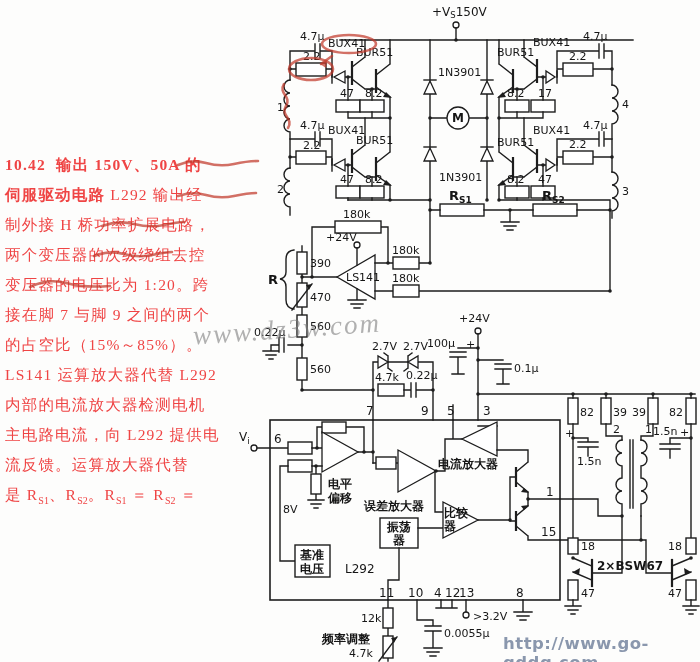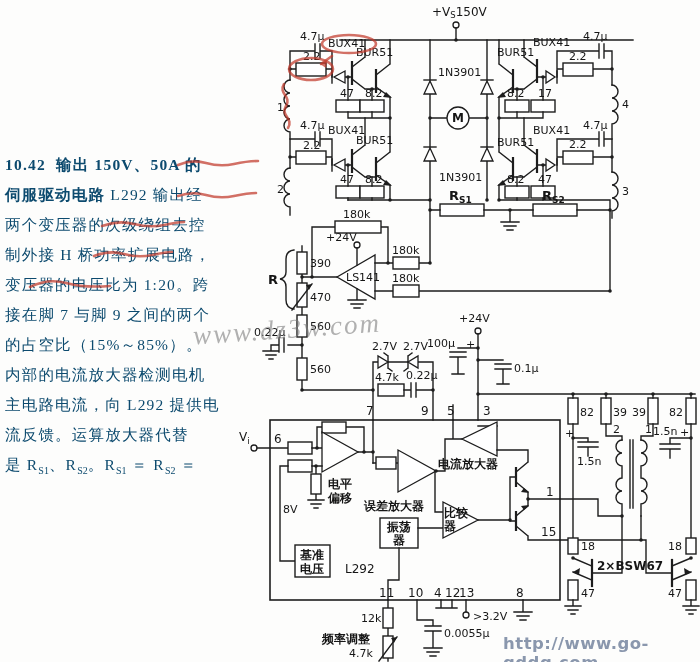--- a/index.html
+++ b/index.html
@@ -1,20 +1,20 @@
 <!DOCTYPE html>
 <html><head>
 <meta charset="utf-8">
 <style>
   html,body{margin:0;padding:0;}
   body{width:700px;height:662px;position:relative;background:#fdfdfc;overflow:hidden;
        font-family:"Liberation Sans",sans-serif;}
   
   #article{position:absolute;left:5px;top:150px;width:272px;z-index:1;
-           font-family:"Liberation Serif",serif;color:#0c4a6e;
+           font-family:"Liberation Serif",serif;color:#ef4444;
            font-size:15.5px;line-height:30px;letter-spacing:1.2px;}
   #article .tline{white-space:nowrap;}
   #article .bold{font-weight:bold;}
   #article sub{font-size:10px;letter-spacing:0;}
   
   #schem{position:absolute;left:0;top:0;z-index:2;}
   .w{fill:none;stroke:#1d1d1d;stroke-width:1.4;stroke-linecap:square;}
   .w2{fill:none;stroke:#1d1d1d;stroke-width:2.2;stroke-linecap:square;}
   .cb{fill:#ffffff;stroke:#1d1d1d;stroke-width:1.4;}
   .df{fill:#ffffff;stroke:#1d1d1d;stroke-width:1.3;}
@@ -34,25 +34,26 @@
   #wm-footer{position:absolute;left:503px;top:634px;z-index:3;
              font-family:"DejaVu Sans",sans-serif;font-weight:bold;
              font-size:16.5px;color:#8a97ad;letter-spacing:.5px;}
 </style>
 </head>
 <body>
 
 <div id="article">
   <div class="tline bold"><span>10.42</span>&nbsp;&nbsp;<span>输出 150V、50A 的</span></div>
   <div class="tline"><span class="bold">伺服驱动电路</span><span>  L292 输出经</span></div>
+  <div class="tline">制外接 H 桥功率扩展电路，</div>
   <div class="tline">两个变压器的次级绕组去控</div>
-  <div class="tline">制外接 H 桥功率扩展电路，</div>
   <div class="tline">变压器的电压比为 1:20。跨</div>
   <div class="tline">接在脚 7 与脚 9 之间的两个</div>
   <div class="tline">的占空比（15%～85%）。</div>
+  <div class="tline">LS141 运算放大器代替 L292</div>
   <div class="tline">内部的电流放大器检测电机</div>
   <div class="tline">主电路电流，向 L292 提供电</div>
   <div class="tline">流反馈。运算放大器代替</div>
   <div class="tline"><span>是 R</span><sub>S1</sub><span>、R</span><sub>S2</sub><span>。R</span><sub>S1</sub><span> ＝ R</span><sub>S2</sub><span> ＝</span></div>
 </div>
 
 <svg id="schem" width="700" height="662" viewBox="0 0 700 662">
 
   <g>
     <text class="sp" x="432" y="16"><tspan>+V</tspan><tspan dy="2" font-size="8.5">S</tspan><tspan dy="-2">150V</tspan></text>

